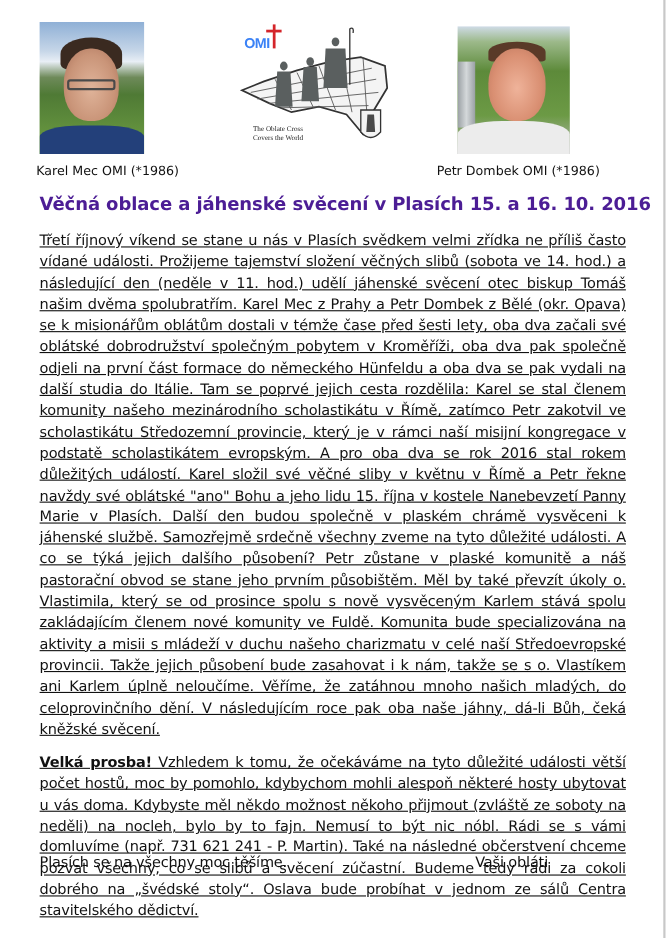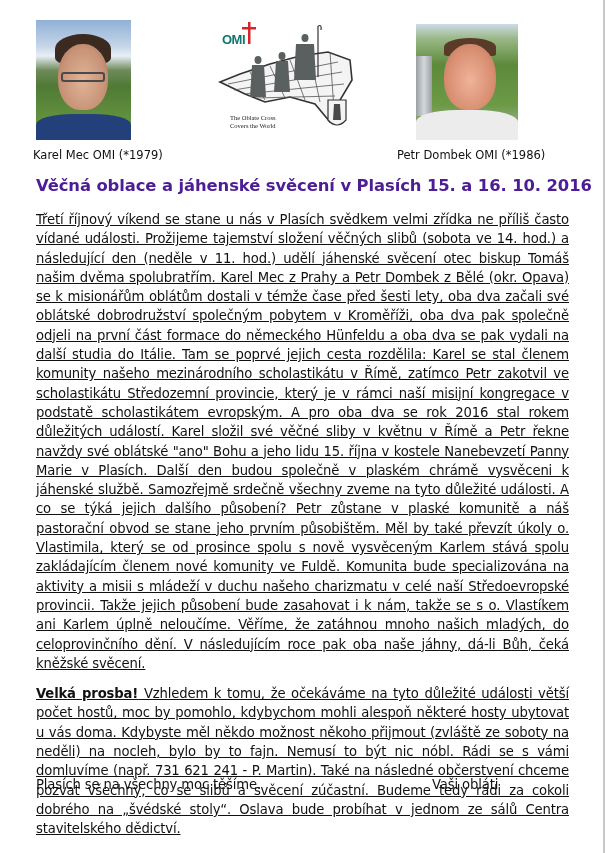--- a/index.html
+++ b/index.html
@@ -97,21 +97,21 @@
       width: 150px;
       height: 125px;
     }
     .logo-omi {
       position: absolute;
       left: 12px;
       top: 10px;
       font-family: "Liberation Sans", sans-serif;
       font-weight: bold;
       font-size: 13px;
-      color: #0f766e;
+      color: #3b82f6;
       letter-spacing: -0.5px;
     }
     .logo-caption {
       position: absolute;
       left: 20px;
       top: 92px;
       font-family: "Liberation Serif", serif;
       font-size: 6.5px;
       line-height: 8px;
       color: #222;
@@ -158,21 +158,21 @@
 <body>
 
 <div class="page-edge"></div>
 
 <div class="photo photo-karel">
   <div class="hair"></div>
   <div class="face"></div>
   <div class="glasses"></div>
   <div class="shirt"></div>
 </div>
-<div class="caption caption-karel">Karel Mec OMI (*1979)</div>
+<div class="caption caption-karel">Karel Mec OMI (*1986)</div>
 
 <div class="logo">
   <svg width="150" height="125" viewBox="0 0 150 125">
 
     <rect x="38" y="0" width="2.5" height="22" fill="#d4252a"></rect>
     <rect x="32" y="5" width="14" height="2.5" fill="#d4252a"></rect>
 
     <path d="M10 60 L30 52 L60 42 L90 34 L118 30 L140 38 L142 58 L130 78 L120 100 L105 82 L80 75 L55 80 L35 72 Z" fill="#f4f4f4" stroke="#333" stroke-width="1.6"></path>
 
     <g stroke="#555" stroke-width="0.8" fill="none">

